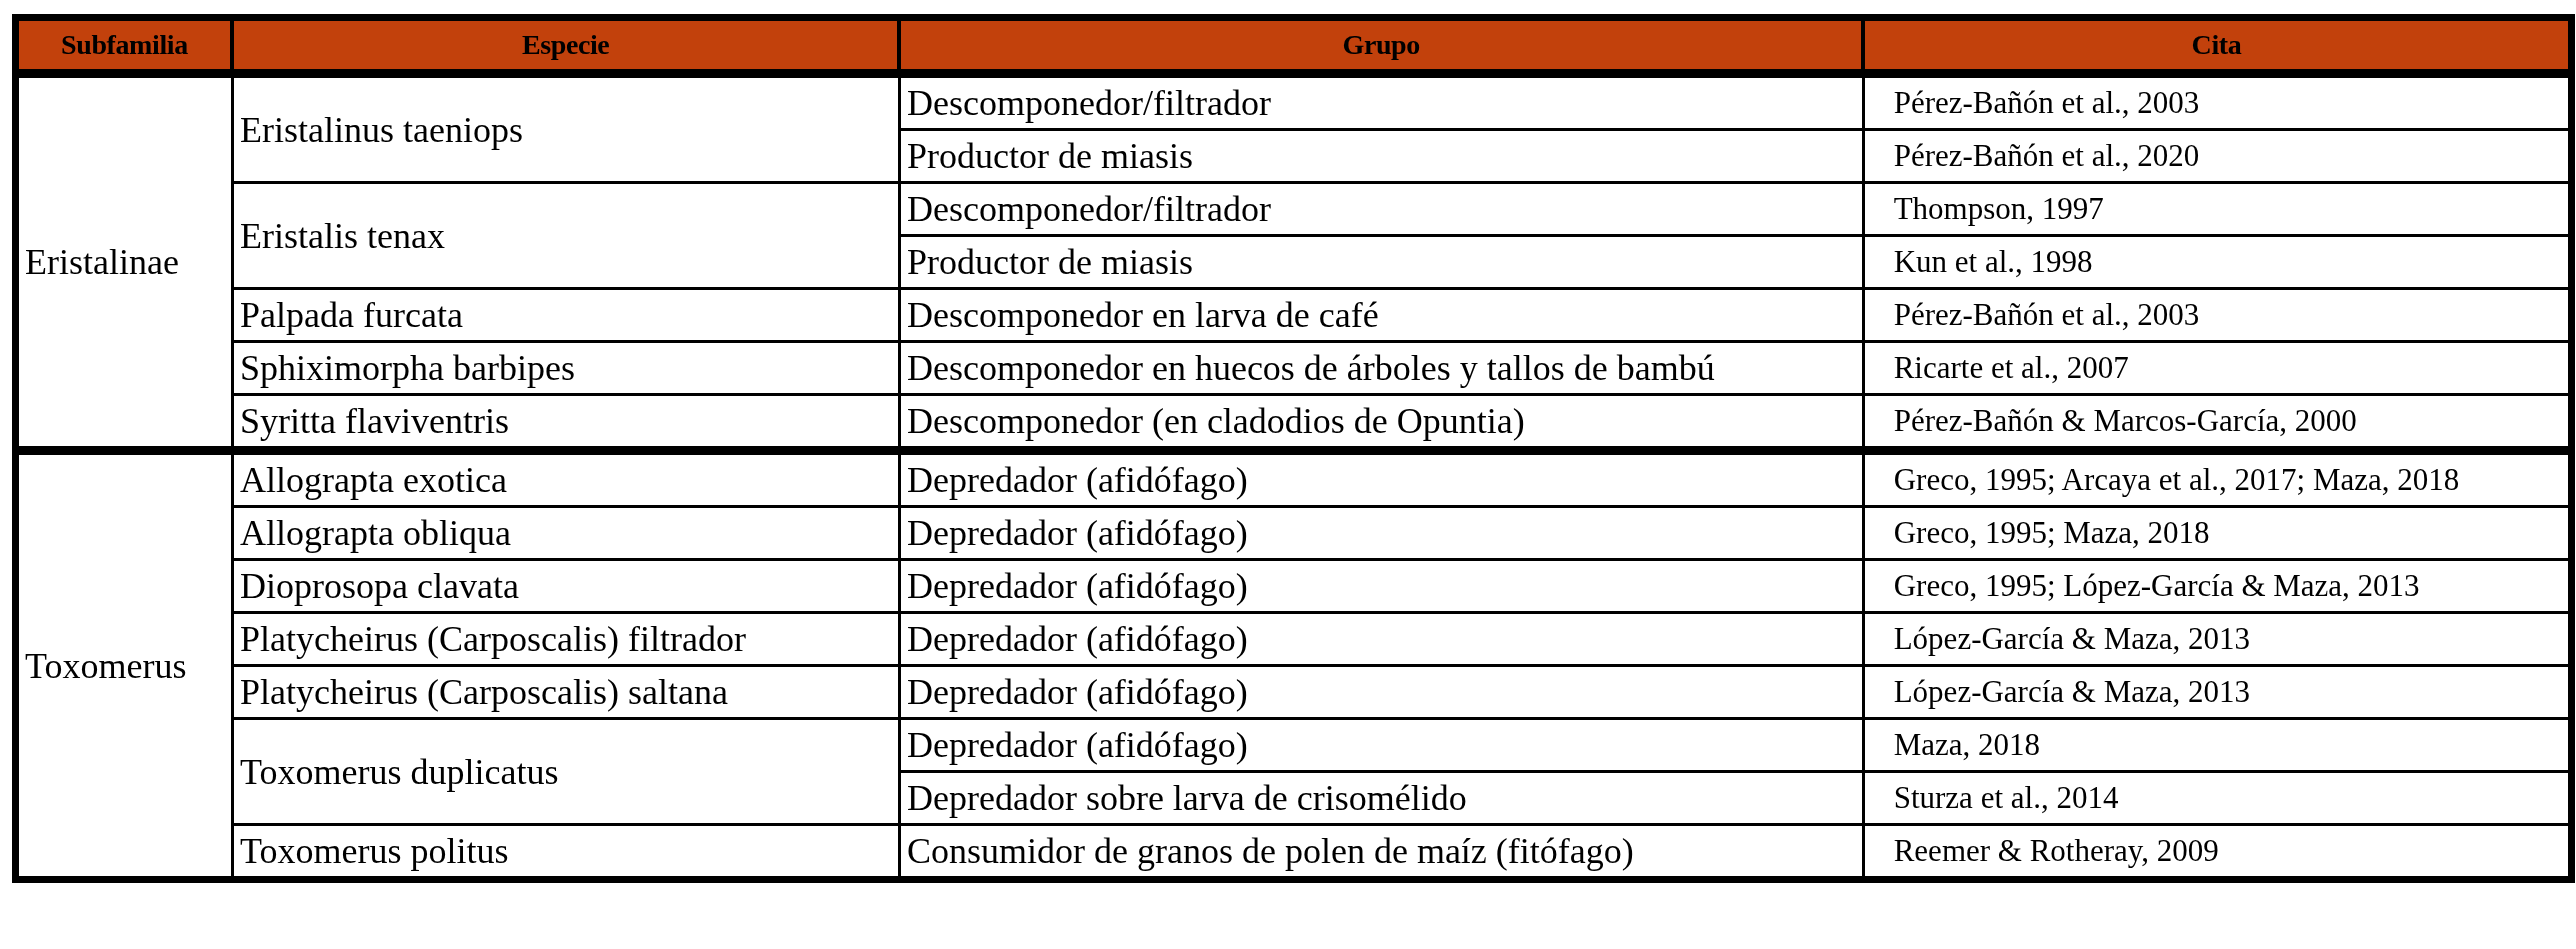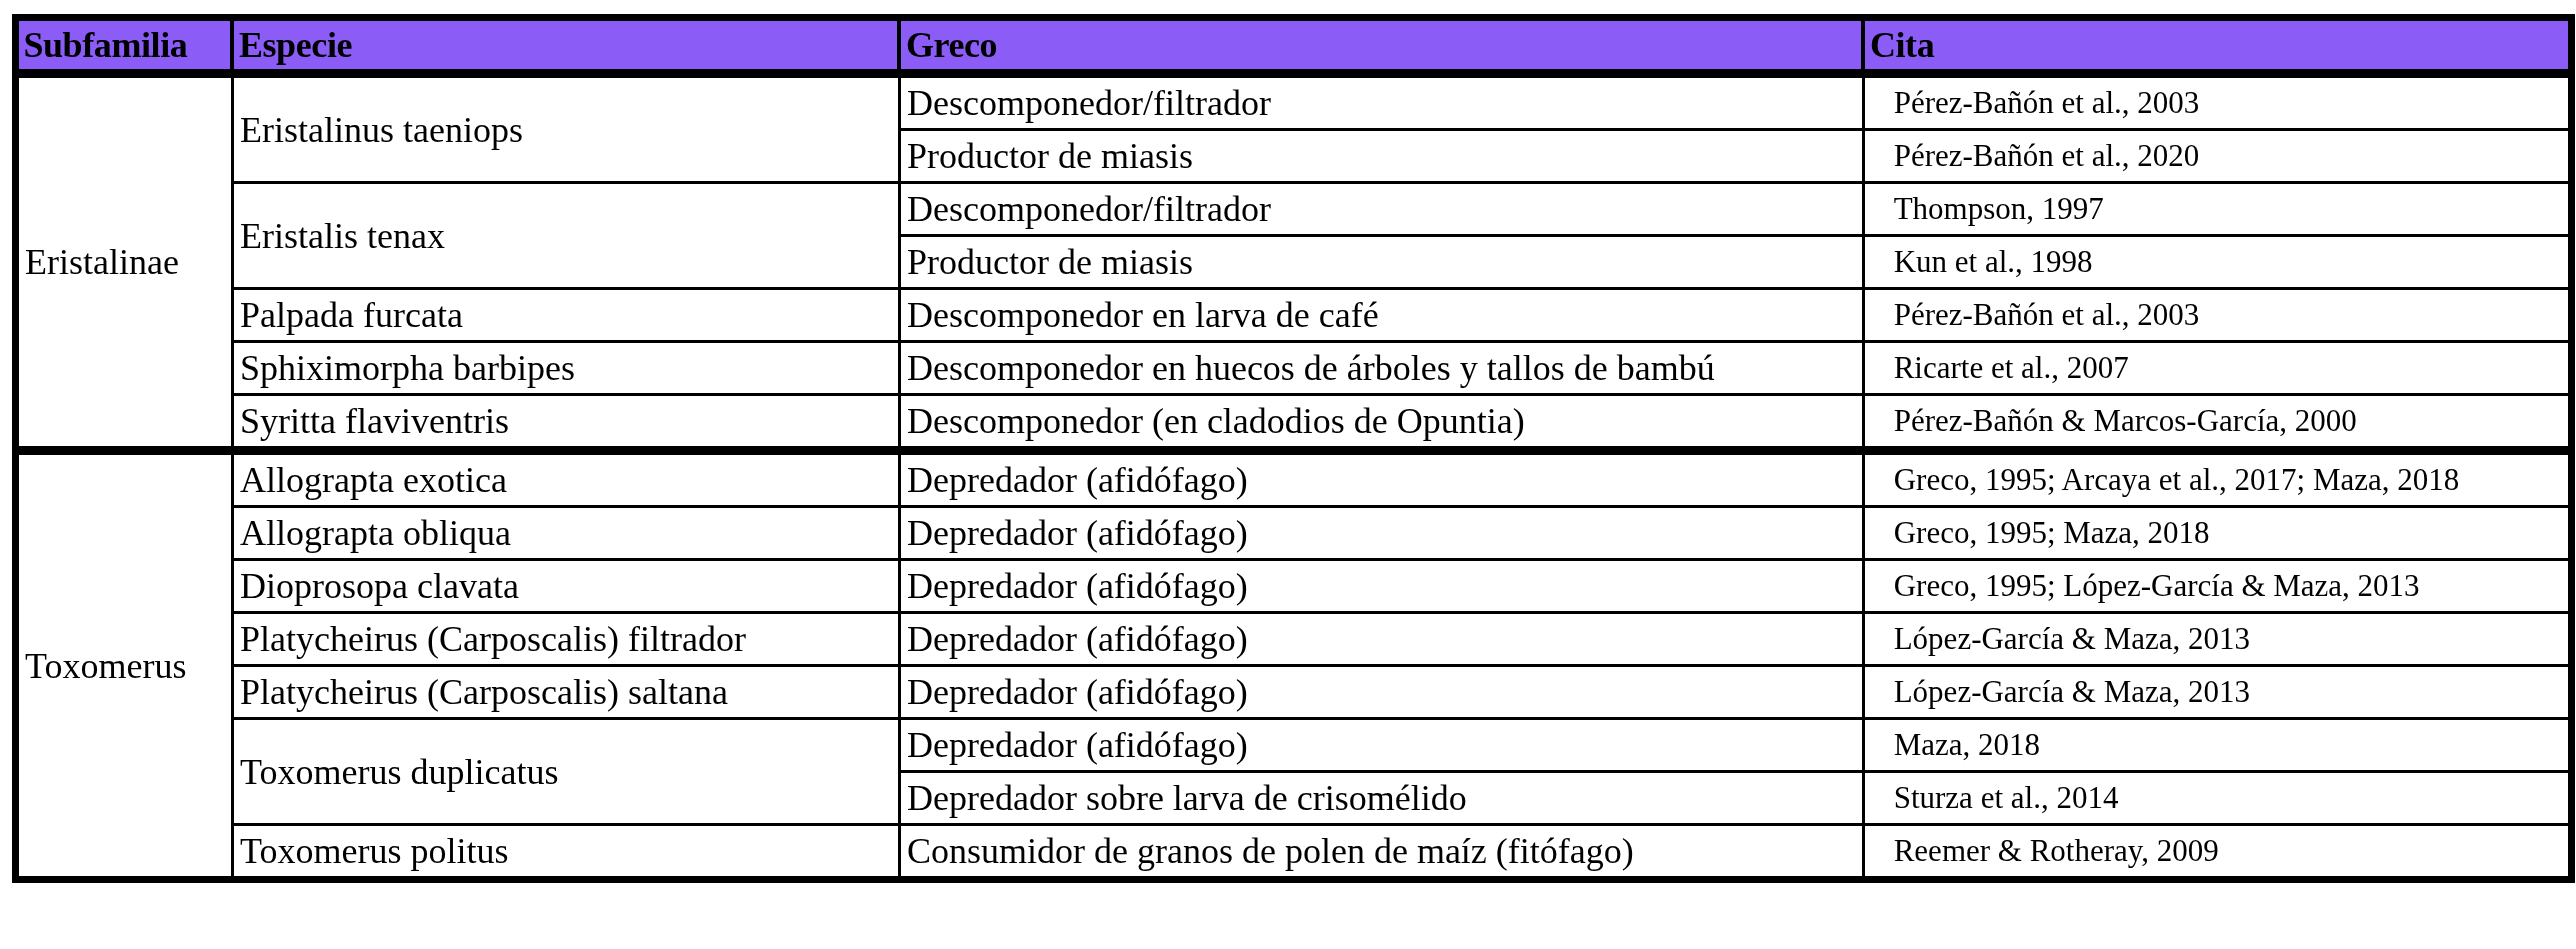--- a/index.html
+++ b/index.html
@@ -10,28 +10,28 @@
     width: 2556px;
     border-collapse: collapse;
     table-layout: fixed;
     border: 7.8px solid #000;
   }
   col.c1 { width: 217px; }
   col.c2 { width: 667px; }
   col.c3 { width: 964px; }
   col.c4 { width: 708px; }
   th {
-    background: #8b5cf6;
+    background: #c2410c;
     font-weight: bold;
-    font-size: 36px;
+    font-size: 28px;
     height: 48px;
     padding: 0 4.7px;
     border: 4.7px solid #000;
     border-bottom: 9.4px solid #000;
-    text-align: left;
+    text-align: center;
     vertical-align: middle;
     letter-spacing: -0.4px;
   }
   td {
     font-size: 36px;
     height: 50px;
     padding: 0 6.3px;
     border: 3.9px solid #000;
     vertical-align: middle;
     text-align: left;
@@ -49,21 +49,21 @@
   <colgroup>
     <col class="c1">
       <col class="c2">
       <col class="c3">
       <col class="c4">
   </colgroup>
   <thead>
     <tr>
       <th>Subfamilia</th>
       <th>Especie</th>
-      <th>Greco</th>
+      <th>Grupo</th>
       <th>Cita</th>
     </tr>
   </thead>
   <tbody id="table-body">
       <tr>
         <td rowspan="7" class="">Eristalinae</td>
         <td rowspan="2" class=""><span class="it">Eristalinus taeniops</span></td>
         <td class="">Descomponedor/filtrador</td>
         <td class="cita ">Pérez-Bañón et al., 2003</td>
       </tr>

